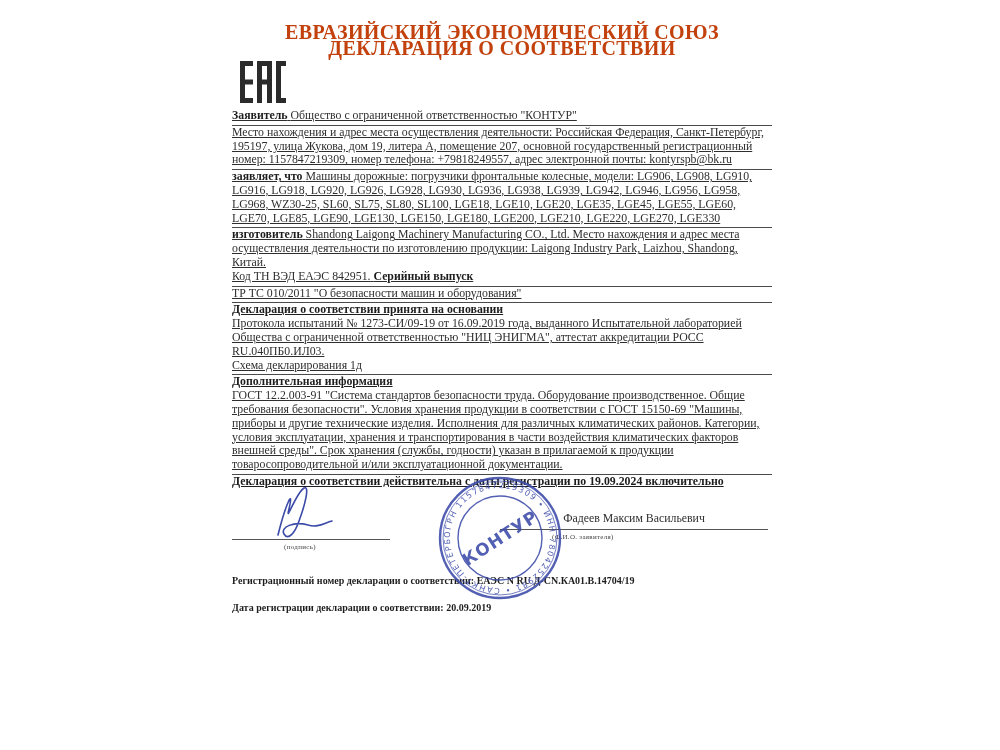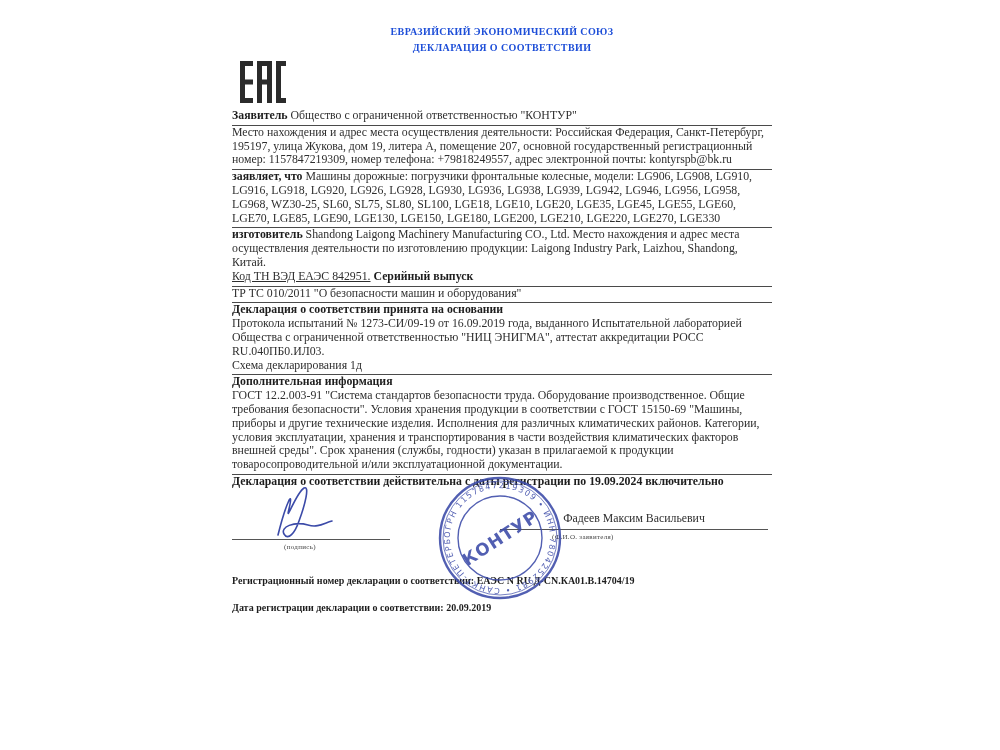--- a/index.html
+++ b/index.html
@@ -1,21 +1,21 @@
 <!DOCTYPE html>
 <html><head>
 <meta charset="utf-8">
 <style>
   html,body{margin:0;padding:0;background:#ffffff;}
   body{width:1000px;height:750px;position:relative;font-family:"Liberation Serif","DejaVu Serif",serif;color:#2e2e2e;}
   .page{position:absolute;left:232px;top:24px;width:540px;}
-  .doc-title{ text-align:center;font-weight:bold;font-size:10px;line-height:16px;color:#1d4ed8;letter-spacing:.4px;}
+  .doc-title{ text-align:center;font-weight:bold;font-size:20px;line-height:16px;color:#c2410c;letter-spacing:.4px;}
   .eac{margin:5px 0 2px 8px;}
   p,div.sec{margin:0;}
-  .sec{font-size:11.8px;line-height:13.8px;}
+  .sec{font-size:11.8px;line-height:13.8px;text-decoration:underline;}
   .rule{border-bottom:1px solid #4a4a4a;}
   .pb{padding-bottom:2px;margin-bottom:3px;}
   b,.b{font-weight:bold;color:#1d1d1d;}
   .u{text-decoration:underline;}
   .gap4{margin-top:4px;} .gap6{margin-top:12px;}
   .sig-row{position:relative;height:80px;margin-top:4px;}
   .sig-line{position:absolute;border-bottom:1px solid #555;}
   .caption{position:absolute;font-size:7px;color:#444;letter-spacing:.3px;}
   .fio{position:absolute;left:268px;top:18px;width:268px;text-align:center;font-size:11.8px;}
   .fio-line{position:absolute;left:268px;top:36px;width:268px;border-bottom:1px solid #555;}

